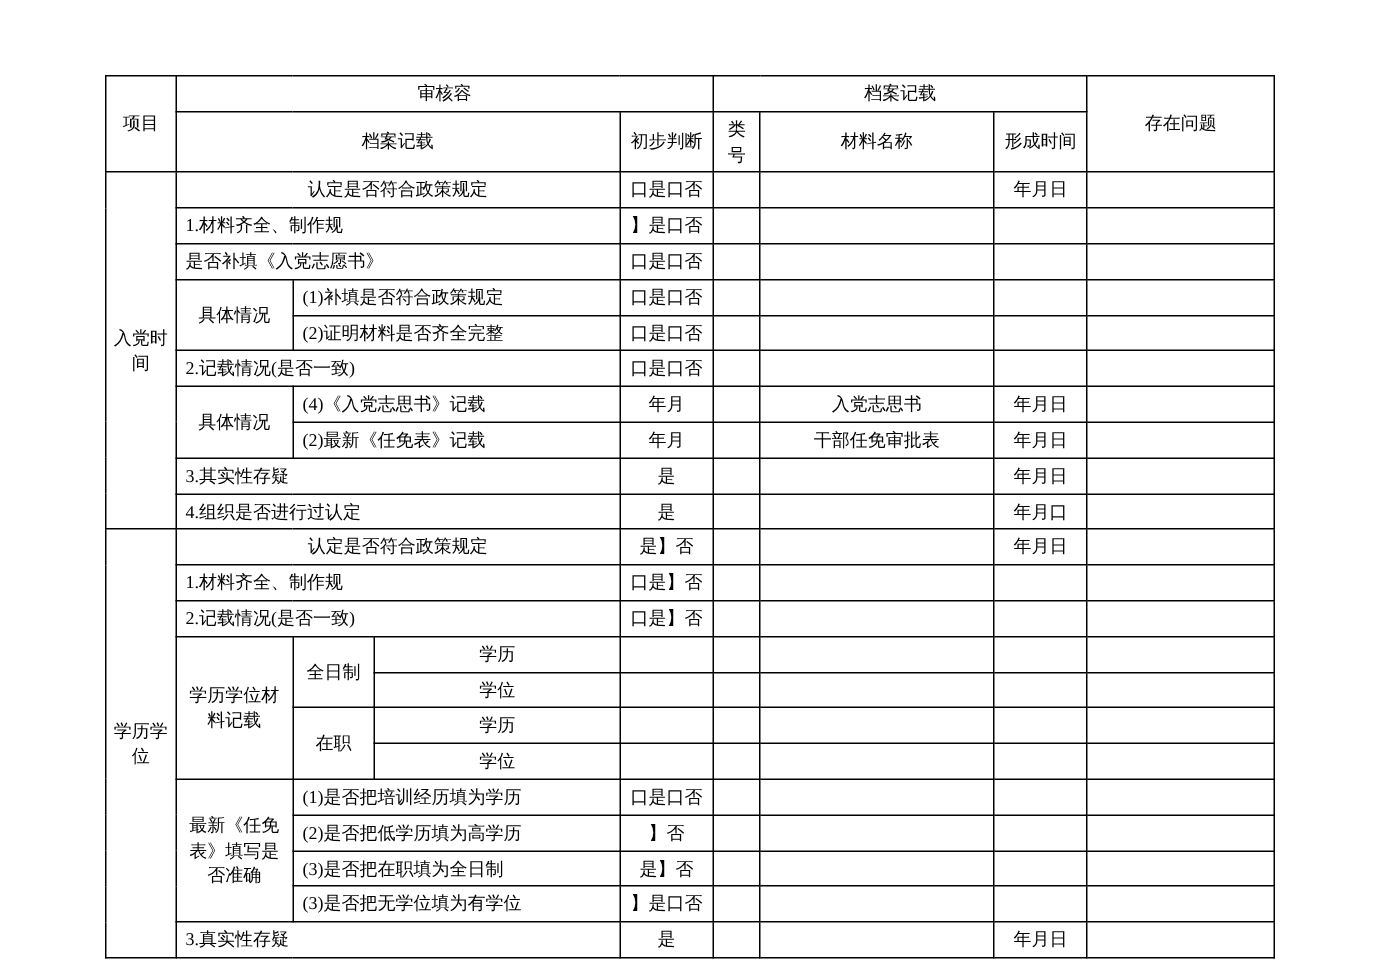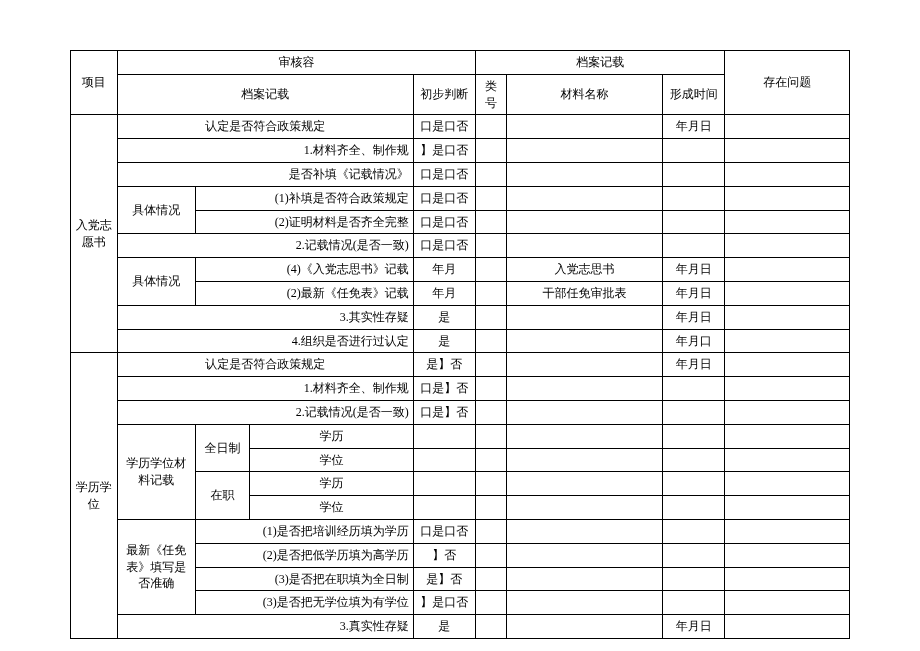--- a/index.html
+++ b/index.html
@@ -17,21 +17,21 @@
     }
     td, th {
       border: 1px solid #000;
       padding: 3px 4px;
       text-align: center;
       vertical-align: middle;
       font-weight: normal;
       line-height: 1.4;
       word-break: break-all;
     }
-    .left { text-align: right; padding-left: 16px; }
+    .left { text-align: left; padding-left: 6px; }
   </style>
 </head>
 <body>
 
 <table>
   <colgroup>
     <col style="width:6%">
     <col style="width:10%">
     <col style="width:7%">
     <col style="width:7%">
@@ -52,39 +52,39 @@
   </tr>
   <tr>
     <td colspan="4">档案记载</td>
     <td>初步判断</td>
     <td>类号</td>
     <td>材料名称</td>
     <td>形成时间</td>
   </tr>
 
   <tr>
-    <td rowspan="10">入党志愿书</td>
+    <td rowspan="10">入党时间</td>
     <td colspan="4">认定是否符合政策规定</td>
     <td>口是口否</td>
     <td></td>
         <td></td>
     <td>年月日</td>
     <td></td>
   </tr>
 
   <tr>
     <td colspan="4" class="left">1.材料齐全、制作规</td>
     <td>】是口否</td>
     <td></td>
         <td></td>
         <td></td>
         <td></td>
   </tr>
   <tr>
-    <td colspan="4" class="left">是否补填《记载情况》</td>
+    <td colspan="4" class="left">是否补填《入党志愿书》</td>
     <td>口是口否</td>
     <td></td>
         <td></td>
         <td></td>
         <td></td>
   </tr>
   <tr>
     <td rowspan="2">具体情况</td>
     <td colspan="3" class="left">(1)补填是否符合政策规定</td>
     <td>口是口否</td>

